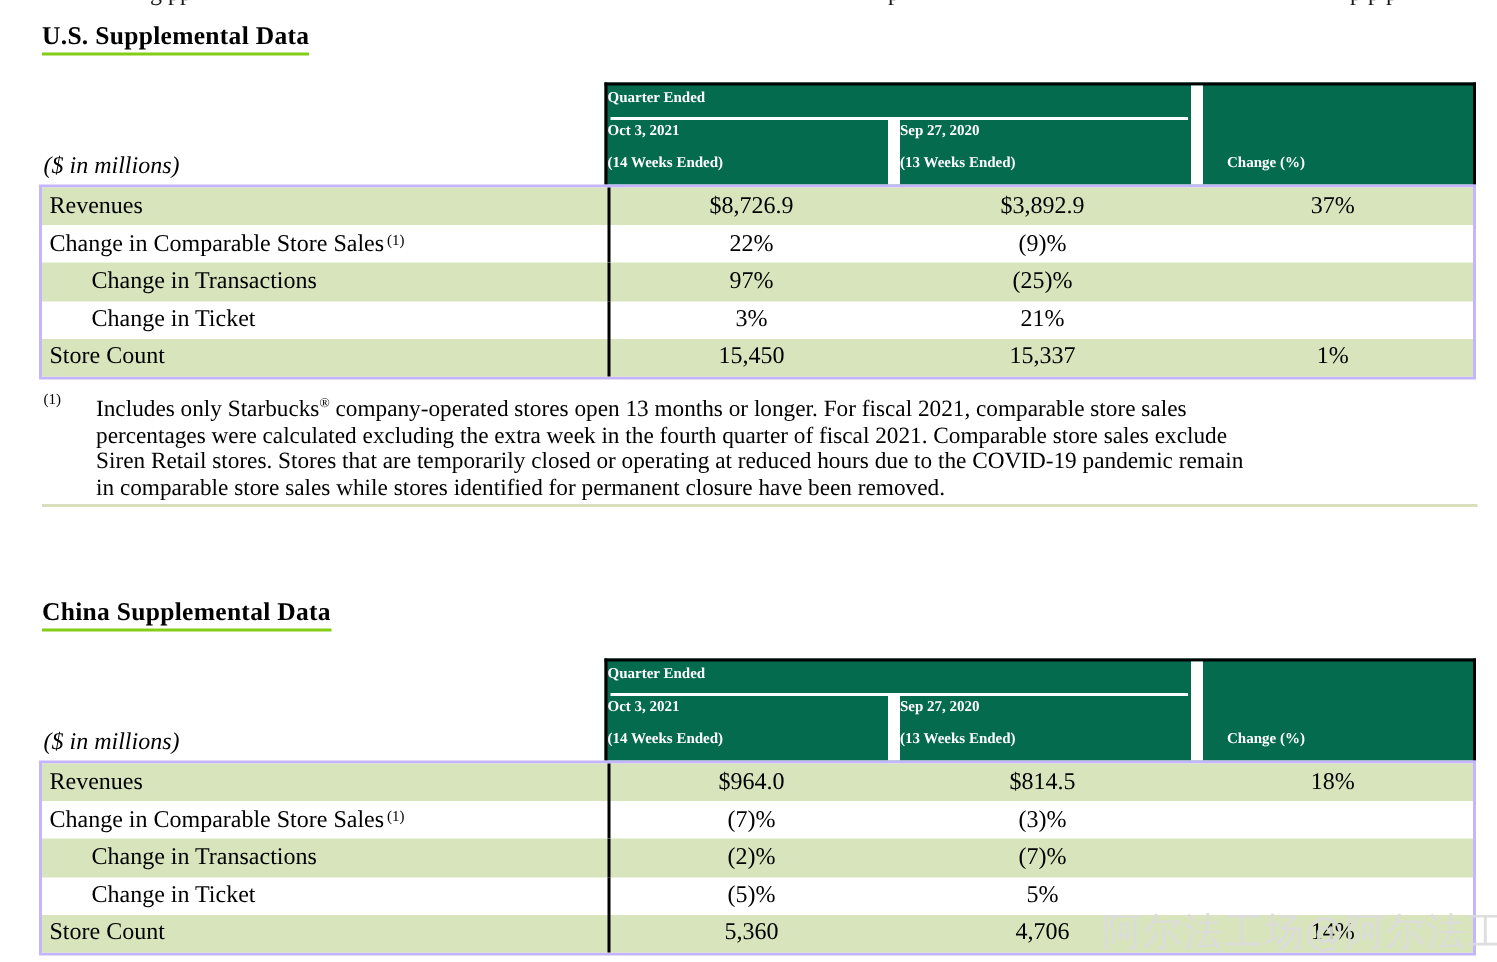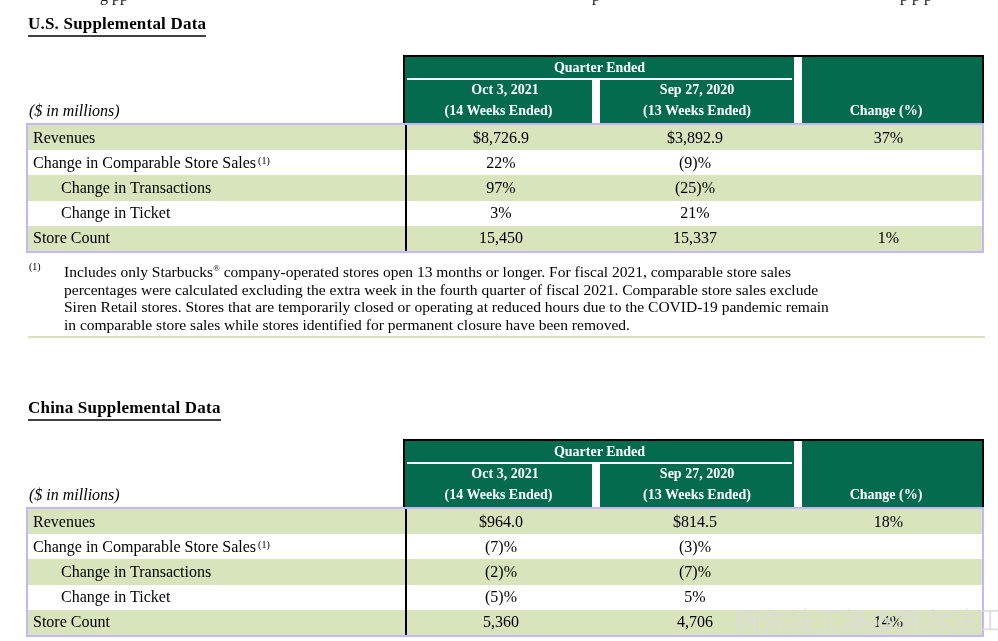--- a/index.html
+++ b/index.html
@@ -8,46 +8,46 @@
     position:relative; overflow:hidden; background:#ffffff;
     font-family:"Liberation Serif", serif; color:#000;
   }
 
   
   .top-clip { position:absolute; top:0; left:0; width:998px; height:7px; overflow:hidden; }
   .top-clip span { position:absolute; top:-13px; font-size:16px; color:#1a1a1a; white-space:pre; }
 
   .section-heading {
     position:absolute; left:28px; font-size:17px; font-weight:bold;
-    border-bottom:2px solid #404040; padding-bottom:1px; letter-spacing:0.2px;
+    border-bottom:2px solid #84cc16; padding-bottom:1px; letter-spacing:0.2px;
   }
   #us-heading { top:14px; }
   #cn-heading { top:398px; }
 
   
   .suppl-table { position:absolute; left:26px; width:958px; height:198px; }
   #us-table { top:55px; }
   #cn-table { top:439px; }
 
   .millions { position:absolute; left:3px; top:47px; font-style:italic; font-size:16px; }
 
   .thead {
     position:absolute; left:377px; top:0; width:581px; height:68px;
     background:#056B4E; border:2px solid #000; border-bottom:none;
   }
-  .thead div { position:absolute; color:#fff; font-weight:bold; font-size:14px; text-align:center; }
+  .thead div { position:absolute; color:#fff; font-weight:bold; font-size:10px; text-align:left; }
   .qe        { top:3px;  left:0;     width:389px; }
   .qe-line   { top:21px; left:2px;   width:385px; height:2px; background:#fff; }
   .sep1      { top:22px; bottom:0;   left:187px;  width:8px;  background:#fff; }
   .sep2      { top:0;    bottom:0;   left:389px;  width:8px;  background:#fff; }
   .c1-date   { top:25px; left:0;     width:200px; }
   .c2-date   { top:25px; left:195px; width:194px; }
   .c1-weeks  { top:46px; left:0;     width:187px; }
   .c2-weeks  { top:46px; left:195px; width:194px; }
-  .chg-label { top:46px; left:391px; width:180px; }
+  .chg-label { top:46px; left:413px; width:180px; }
 
   .tbody {
     position:absolute; left:0; top:68px; width:958px; height:130px;
     border:2px solid #c4b5fd; display:flex; flex-direction:column;
   }
   .trow { position:relative; flex:1; font-size:16px; }
   .trow.shade { background:#D7E4BC; }
   .tlabel {
     position:absolute; left:0; top:0; bottom:0; width:379px;
     border-right:2px solid #000; padding-left:5px;

